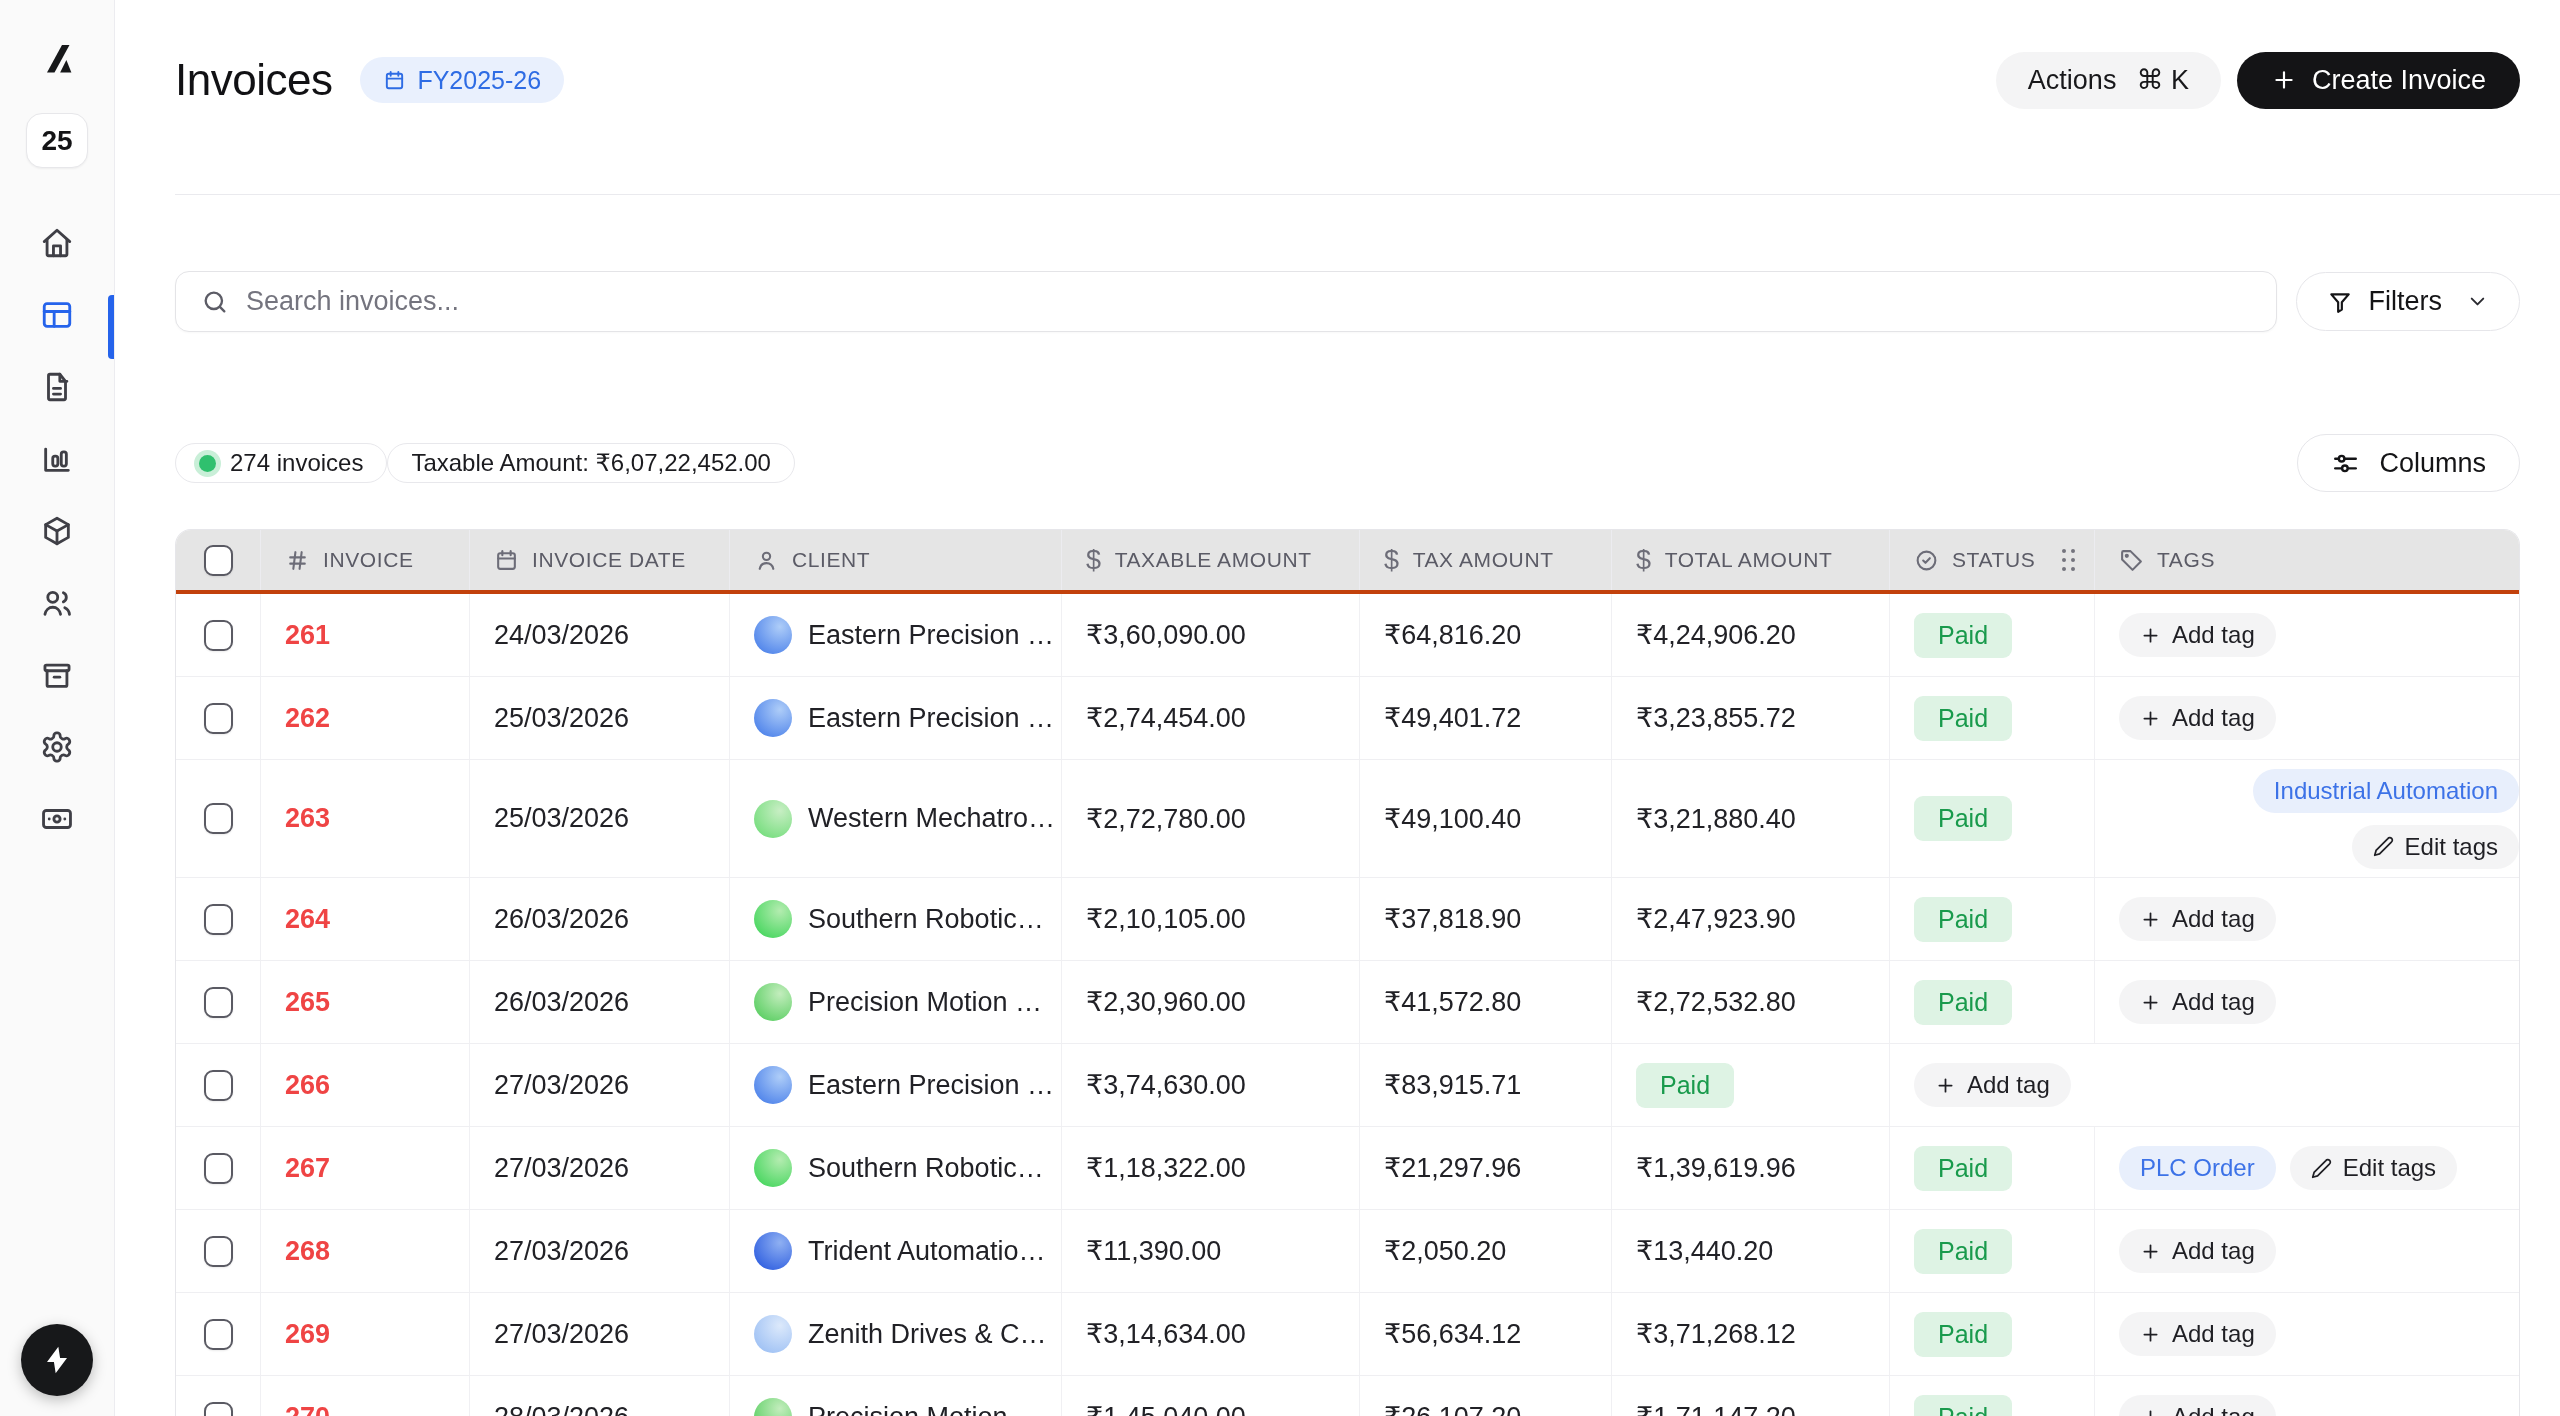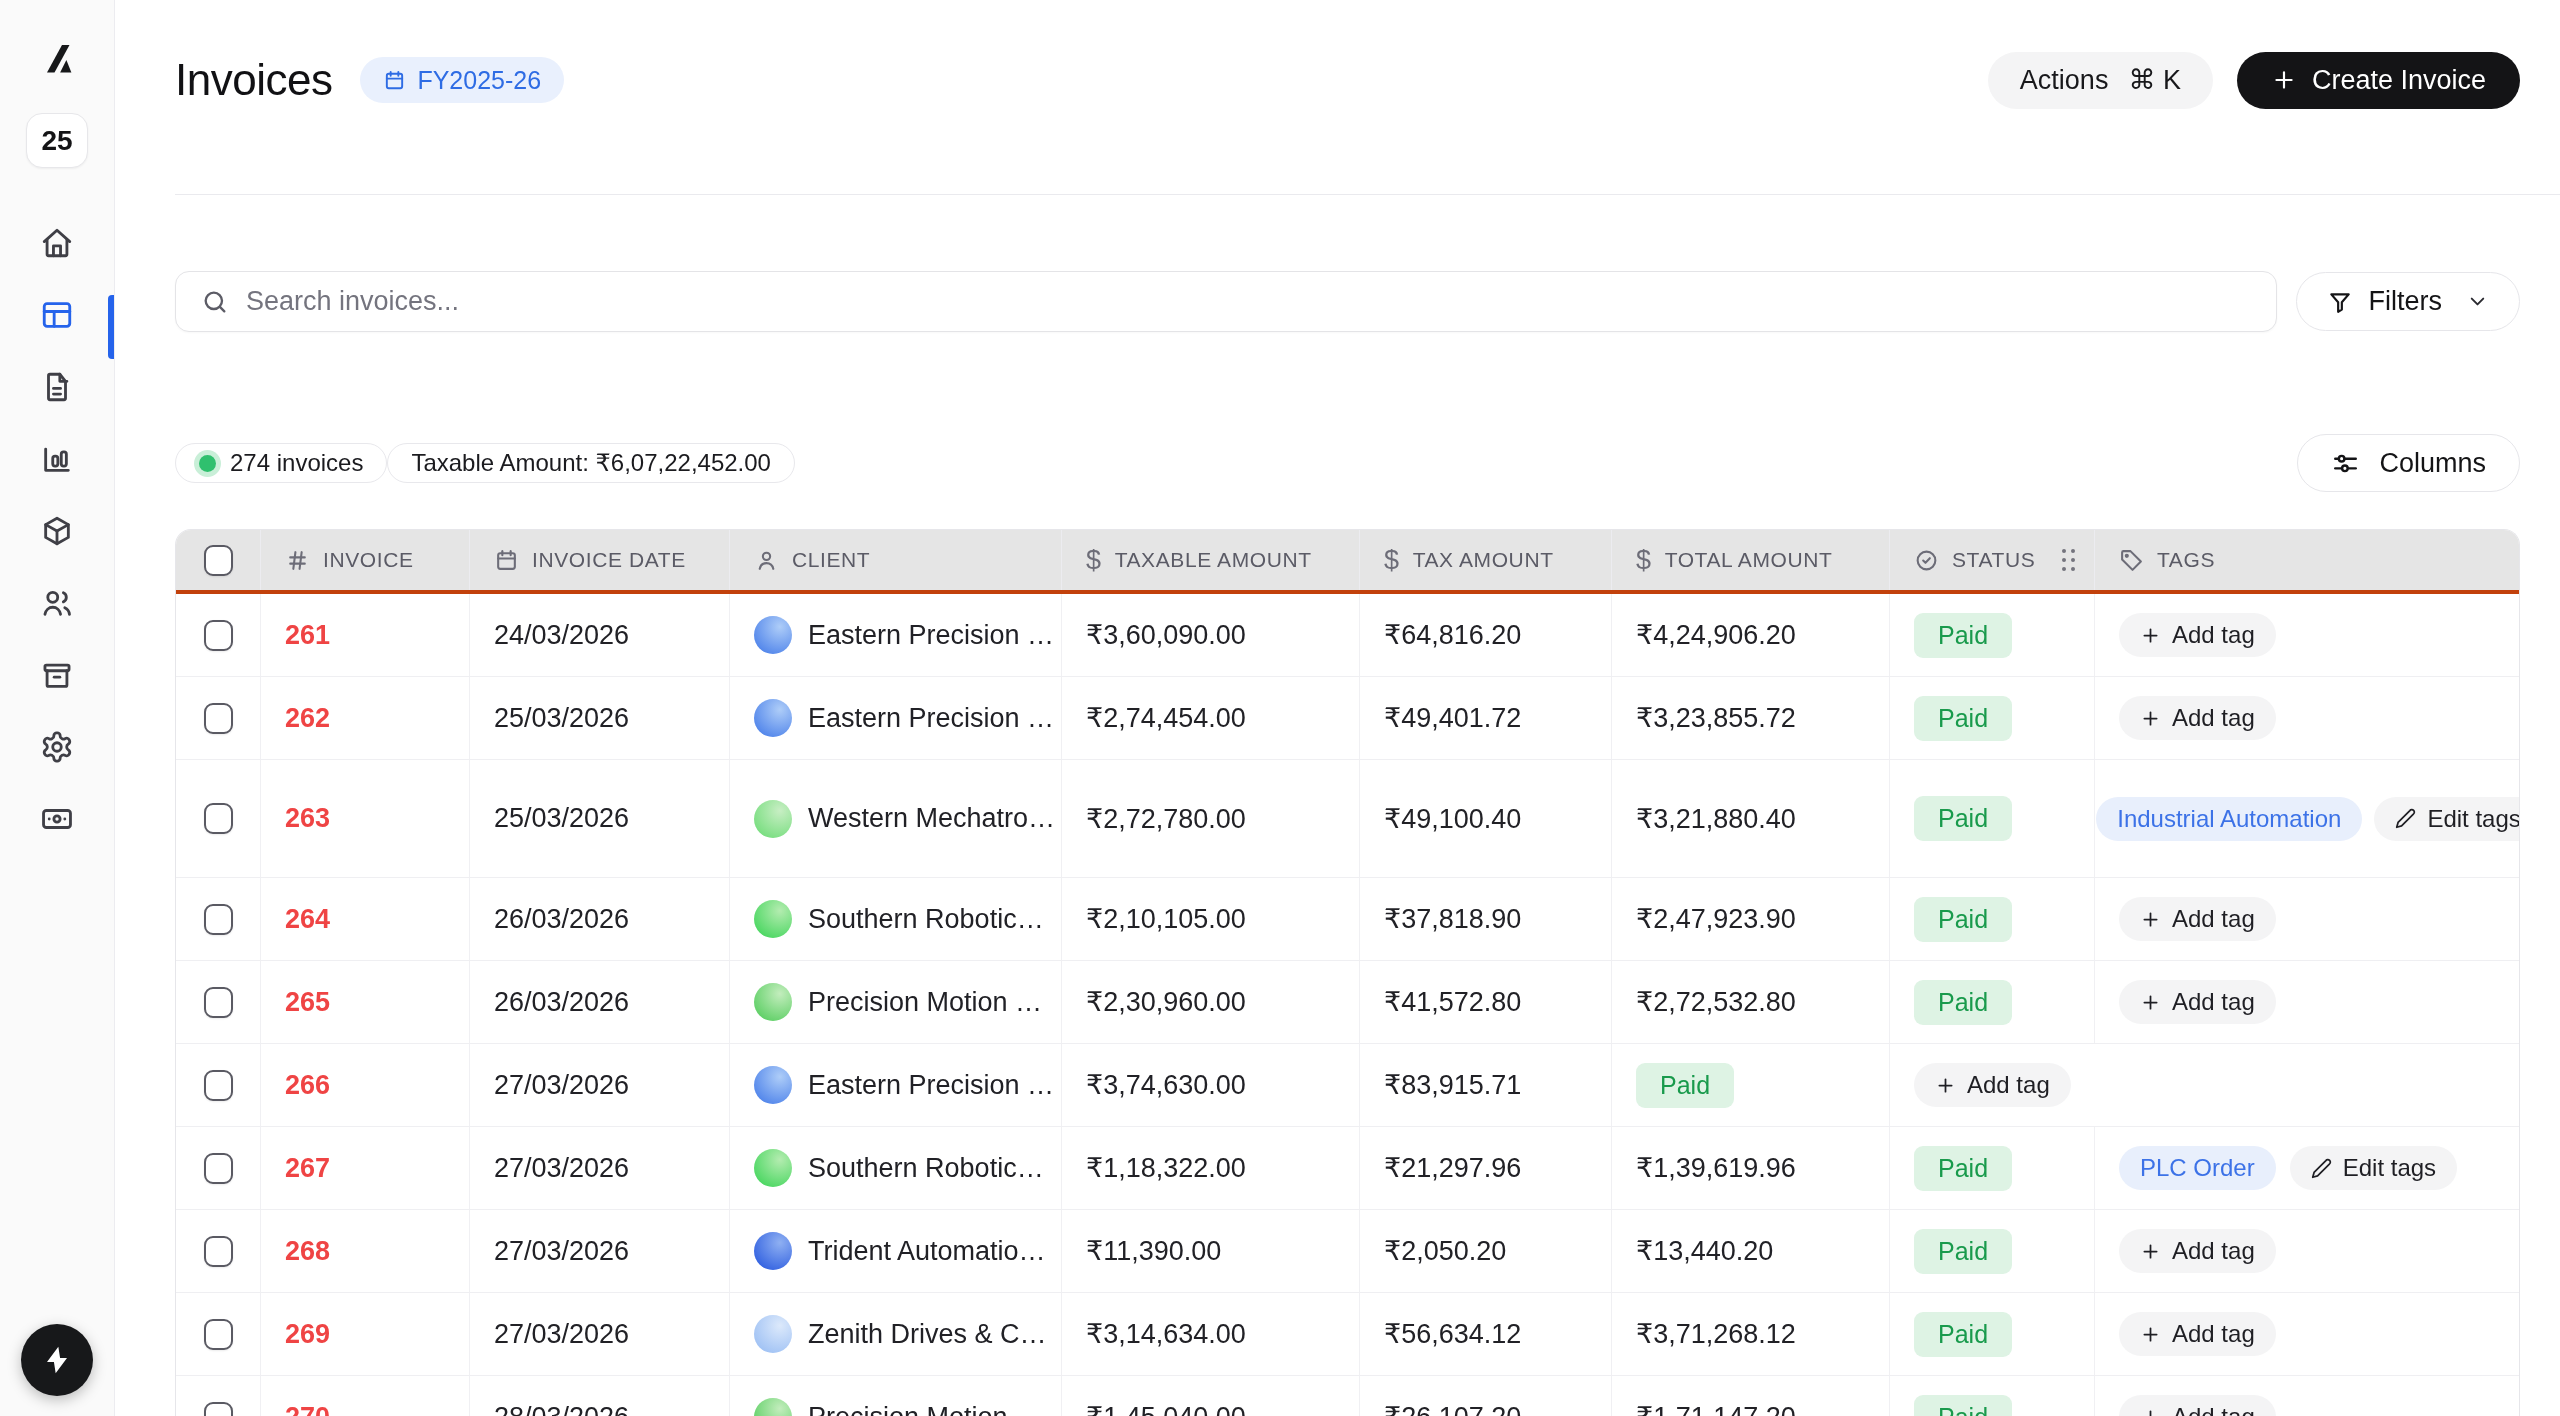--- a/index.html
+++ b/index.html
@@ -26,21 +26,21 @@
     box-shadow:0 4px 14px rgba(0,0,0,.25); }
 
   
   .main { margin-left:115px; width:2445px; padding:0 40px 0 60px; }
   .header-row { margin-top:50px; height:60px; display:flex; align-items:center; justify-content:space-between; }
   .title-group { display:flex; align-items:center; gap:28px; }
   .page-title { font-size:44px; font-weight:400; color:#111114; letter-spacing:-.5px; }
   .fy-badge { display:flex; align-items:center; gap:11px; height:46px; padding:0 23px; border-radius:999px;
     background:#e9f0fd; color:#2e6ce4; font-size:25px; font-weight:500; }
   .fy-badge svg { width:23px; height:23px; }
-  .header-actions { display:flex; gap:24px; }
+  .header-actions { display:flex; gap:16px; }
   .btn-actions { display:flex; align-items:center; gap:20px; height:57px; padding:0 32px; border-radius:999px;
     background:#f4f4f5; border:none; font-size:27px; color:#18181b; font-family:inherit; }
   .btn-create { display:flex; align-items:center; gap:15px; height:57px; padding:0 34px; border-radius:999px;
     background:#141416; border:none; font-size:27px; color:#fff; font-family:inherit; }
   .btn-create svg { width:26px; height:26px; }
   .divider { margin-top:84px; margin-right:-40px; height:1px; background:#eaeaee; }
 
   .toolbar { margin-top:76px; display:flex; align-items:center; gap:19px; }
   .search-box { flex:1; height:61px; border:1px solid #e4e4e7; border-radius:14px; background:#fff;
     display:flex; align-items:center; gap:17px; padding:0 25px; box-shadow:0 1px 2px rgba(0,0,0,.03); }
@@ -82,21 +82,21 @@
   .td-check { display:flex; align-items:center; justify-content:center; padding:0; border-right:1px solid #f0f0f3; }
   .checkbox { width:29px; height:31px; border:2px solid #5a5a63; border-radius:9px; background:#fff;
     box-shadow:0 1px 2px rgba(0,0,0,.08); }
   .inv-num { font-weight:600; color:#ef4444; }
   .client-cell { gap:16px; }
   .avatar { width:38px; height:38px; border-radius:50%; flex:none; }
   .client-name { overflow:hidden; text-overflow:ellipsis; }
   .status-pill { display:inline-flex; align-items:center; padding:8px 24px; border-radius:9px;
     background:#def3e4; color:#199a4c; font-size:25px; font-weight:500; }
   .td-tags { gap:14px; }
-  .td-tags.stacked { flex-direction:row; align-items:center; justify-content:center; gap:12px; }
+  .td-tags.stacked { flex-direction:column; align-items:flex-end; justify-content:center; gap:12px; }
   .pill-gray { display:inline-flex; align-items:center; gap:11px; background:#f4f4f5; border:none;
     border-radius:999px; padding:8px 21px; font-size:24px; color:#1f1f24; font-family:inherit; white-space:nowrap; }
   .pill-gray svg { width:21px; height:21px; }
   .pill-blue { display:inline-flex; align-items:center; background:#e8effc; border-radius:999px;
     padding:8px 21px; font-size:24px; color:#3c72e7; white-space:nowrap; }
 </style>
 </head>
 <body>
 
 <nav class="sidebar" data-interactable="false">

